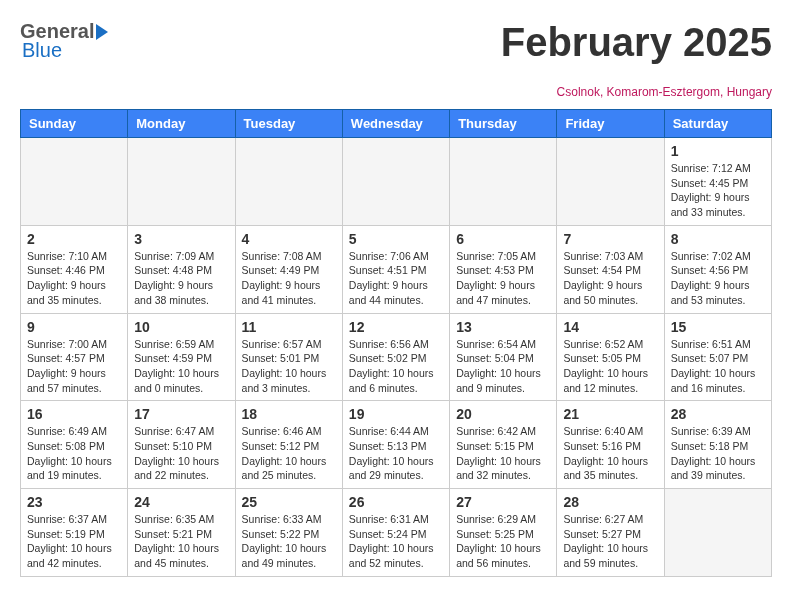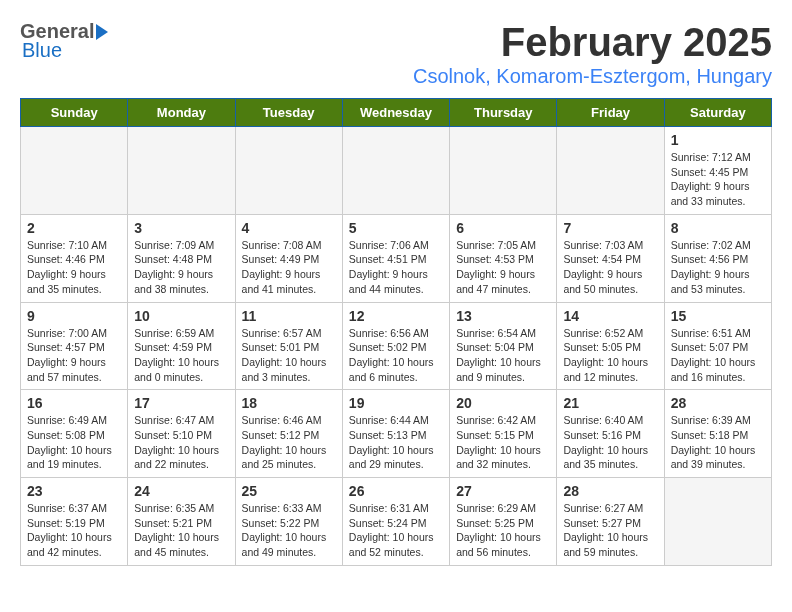--- a/index.html
+++ b/index.html
@@ -18,32 +18,33 @@
     }
     .title-block {
       text-align: right;
     }
     .month-year {
       font-size: 40px;
       font-weight: bold;
       color: #333;
     }
     .location {
-      font-size: 20px;
-      color: #3b82f6;
+      font-size: 12px;
+      color: #be185d;
+      margin-top: 20px;
     }
     .calendar {
       width: 100%;
       border-collapse: collapse;
       border: 1px solid #ccc;
     }
     .calendar th {
-      background: #4d7c0f;
+      background: #3b82f6;
       color: #fff;
-      text-align: center;
+      text-align: left;
       padding: 6px 8px;
       font-size: 13px;
       border: 1px solid #1560a8;
     }
     .calendar td {
       vertical-align: top;
       padding: 5px 6px;
       border: 1px solid #ccc;
       width: 107px;
       height: 80px;

